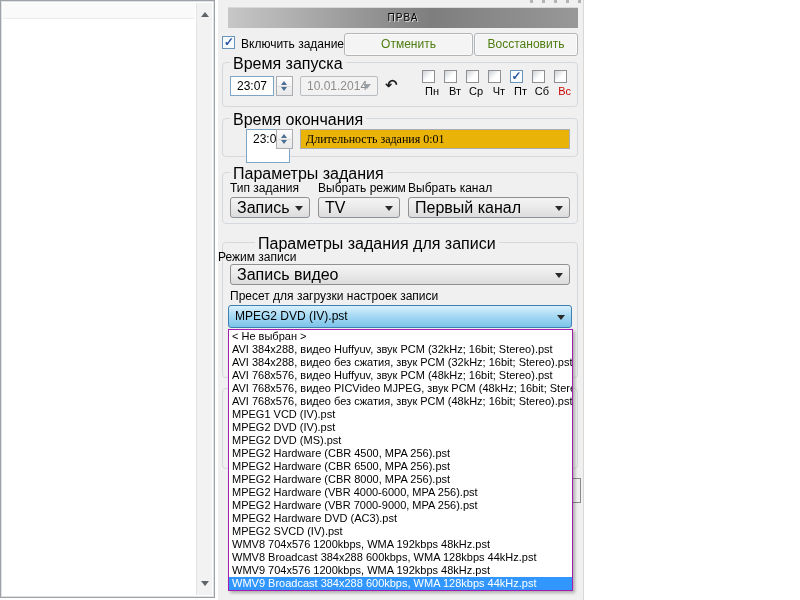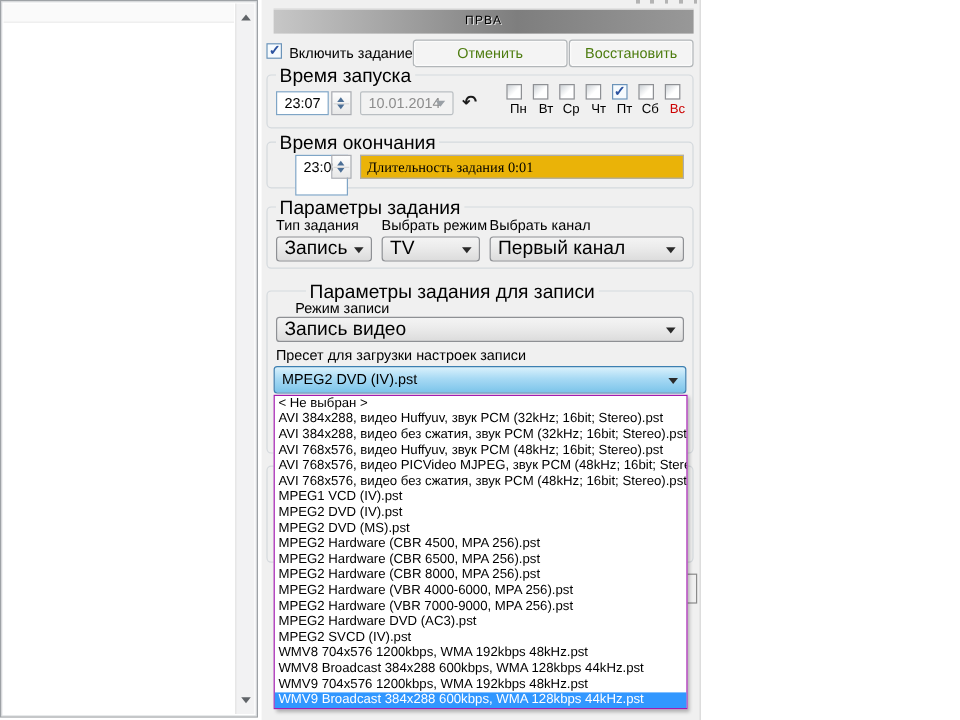--- a/index.html
+++ b/index.html
@@ -198,21 +198,21 @@
     <span class="combo-arrow"></span>
   </div>
   <div class="abs combo" style="left:190px; top:197px; width:162px; height:21px;">
     <span>Первый канал</span>
     <span class="combo-arrow"></span>
   </div>
 
   <div class="abs groupbox" style="left:4px; top:242px; width:356px; height:136px;"></div>
   <span class="group-label" style="left:12px; top:235px;margin-left:25px;">Параметры задания для записи</span>
 
-  <span class="abs lbl" style="left:28px; top:250px;">Режим записи</span>
+  <span class="abs lbl" style="left:0; top:250px;">Режим записи</span>
   <div class="abs combo" style="left:12px; top:264px; width:340px; height:21px;">
     <span>Запись видео</span>
     <span class="combo-arrow"></span>
   </div>
 
   <span class="abs lbl" style="left:12px; top:289px;">Пресет для загрузки настроек записи</span>
   <div class="abs combo-open" style="left:10px; top:305px; width:344px; height:23px;">
     <span>MPEG2 DVD (IV).pst</span>
     <span class="combo-arrow"></span>
   </div>

